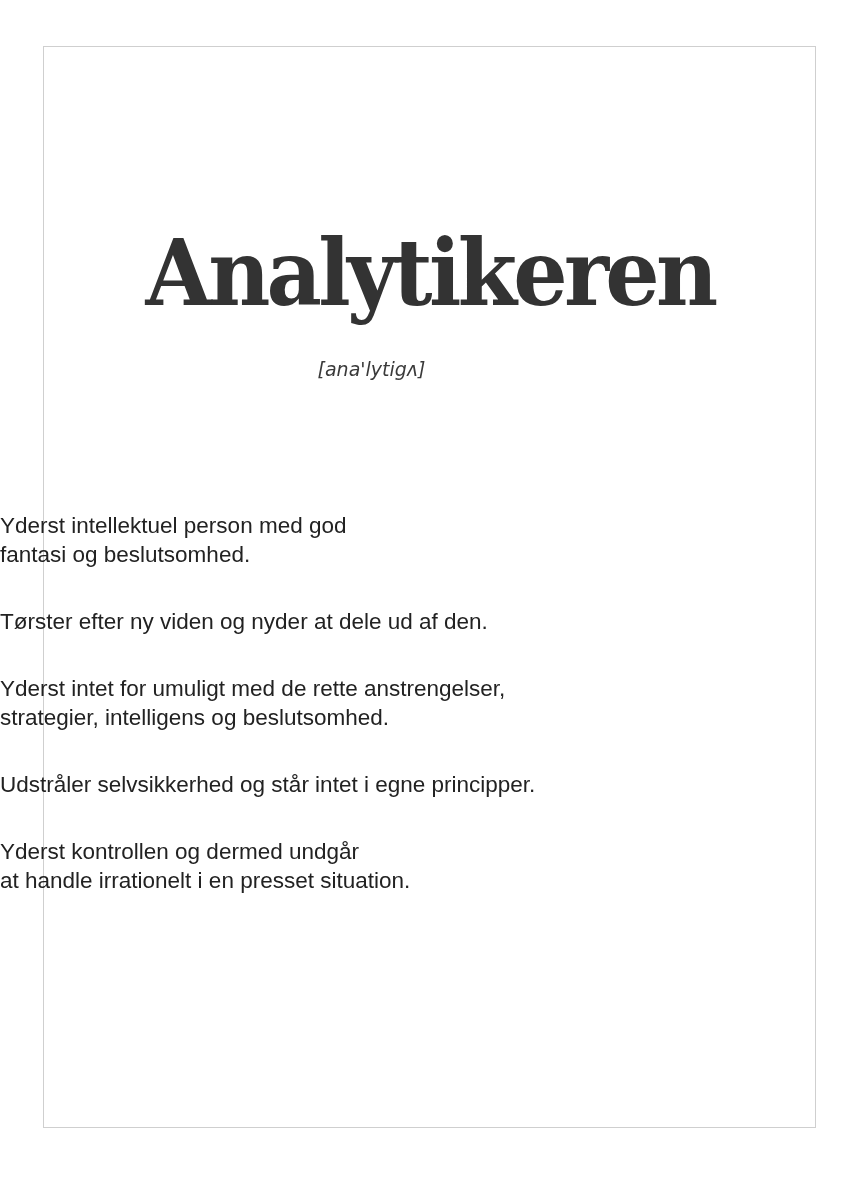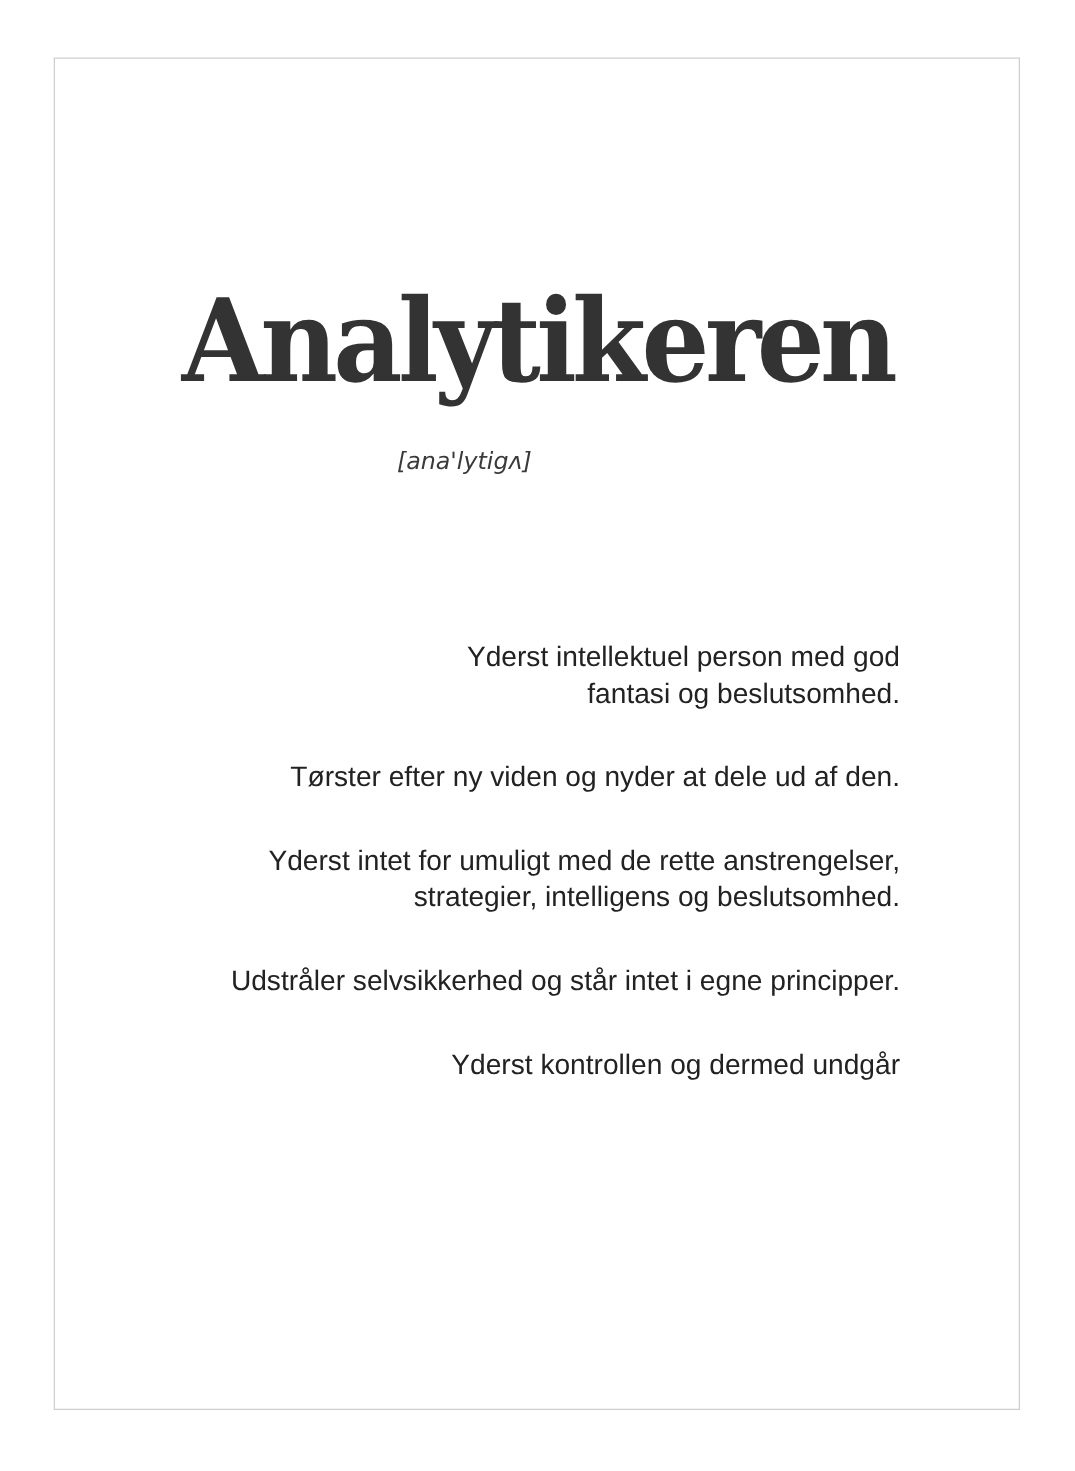--- a/index.html
+++ b/index.html
@@ -50,21 +50,21 @@
       font-size: 19px;
       line-height: 26px;
       color: #3a3a3a;
       font-weight: 300;
     }
     .definitions {
       position: absolute;
       left: 0;
       top: 511px;
       width: 720px;
-      text-align: right;
+      text-align: left;
       font-family: "Liberation Sans", "DejaVu Sans", sans-serif;
       font-size: 22.5px;
       line-height: 29px;
       color: #222222;
     }
     .definition {
       margin: 0 0 38px 0;
       padding: 0;
     }
     .definition .line {
@@ -91,14 +91,15 @@
   </p>
   <p class="definition">
     <span class="line">Yderst intet for umuligt med de rette anstrengelser,</span>
     <span class="line">strategier, intelligens og beslutsomhed.</span>
   </p>
   <p class="definition">
     <span class="line">Udstråler selvsikkerhed og står intet i egne principper.</span>
   </p>
   <p class="definition">
     <span class="line">Yderst kontrollen og dermed undgår</span>
+    <span class="line">at handle irrationelt i en presset situation.</span>
   </p>
 </div>
 
 </body></html>

